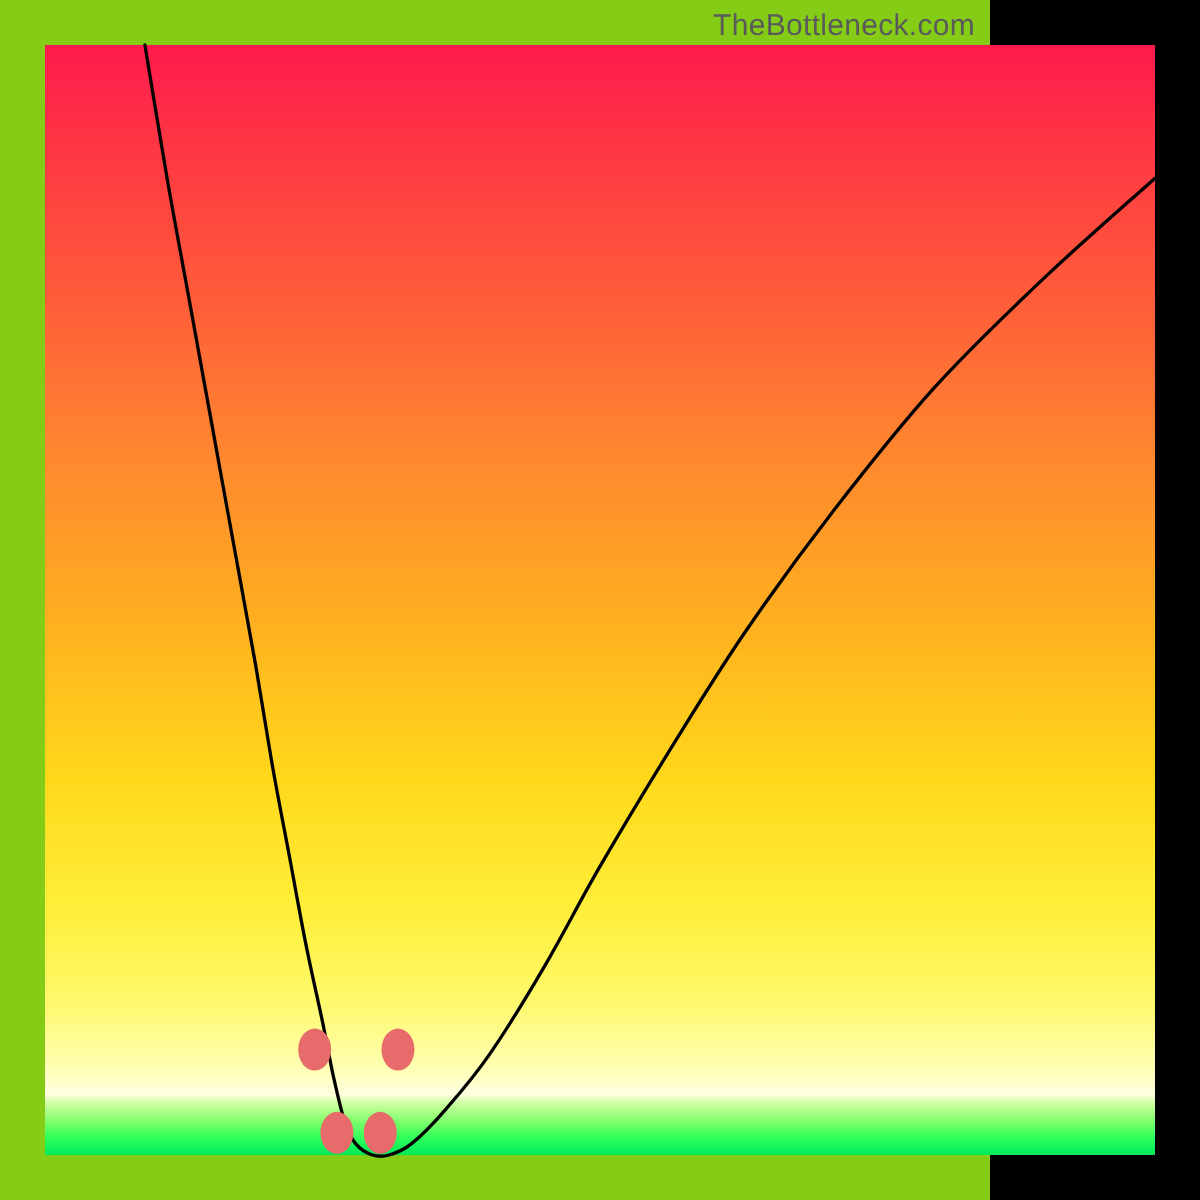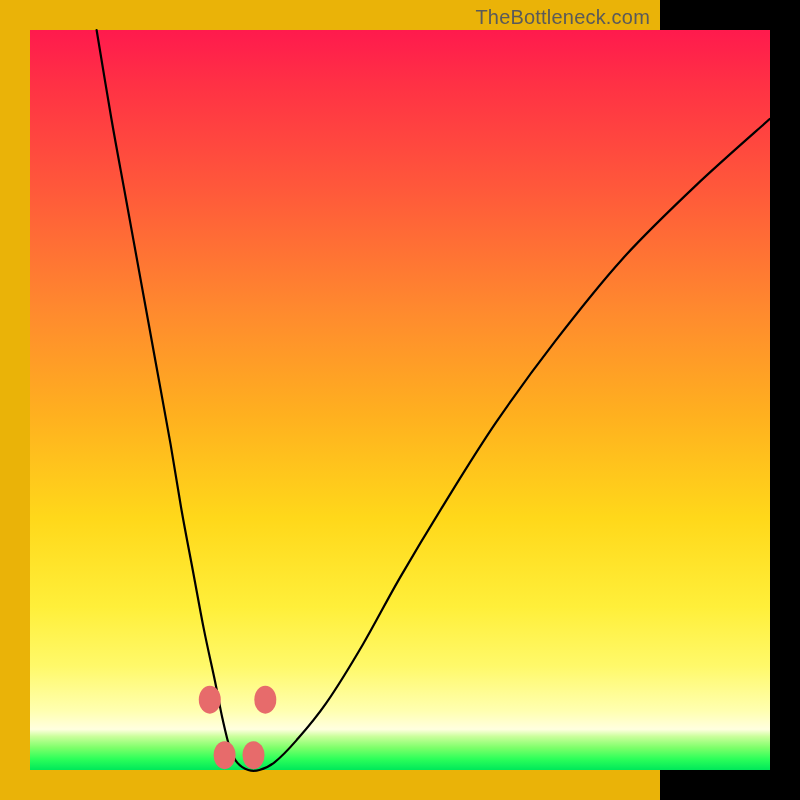--- a/index.html
+++ b/index.html
@@ -10,21 +10,21 @@
     background: #000;
     overflow: hidden;
     font-family: Arial, Helvetica, sans-serif;
   }
   .frame {
     position: absolute;
     left: 0;
     top: 0;
     width: 660px;
     height: 800px;
-    background: #eab308;
+    background: #84cc16;
     text-align: right;
   }
   .plot-area {
     position: absolute;
     left: 30px;
     top: 30px;
     width: 740px;
     height: 740px;
     
     background: linear-gradient(

